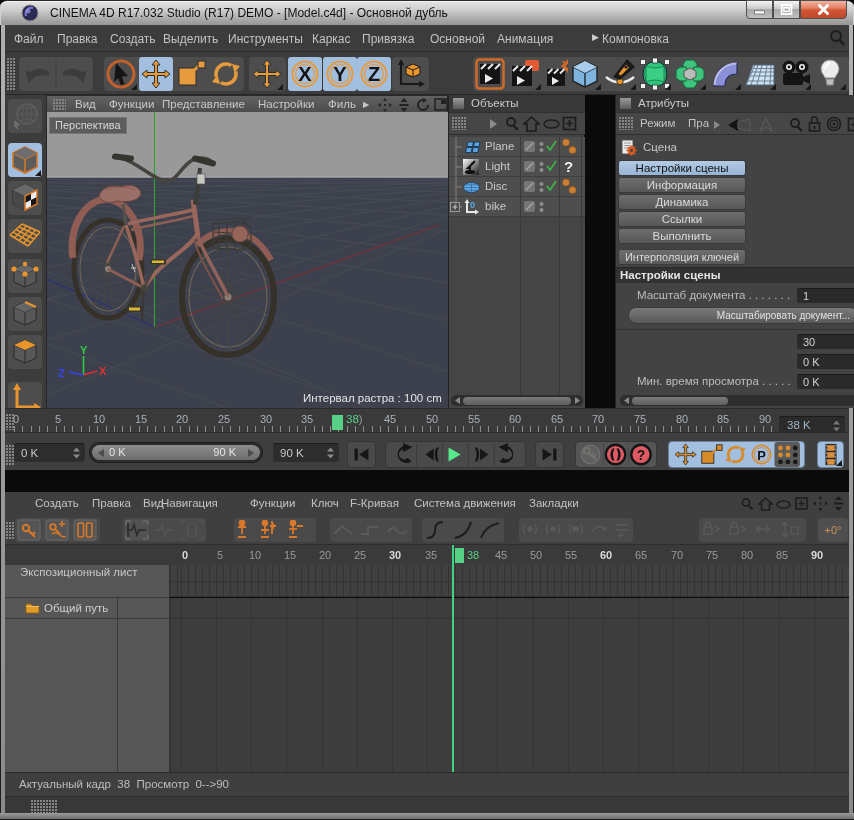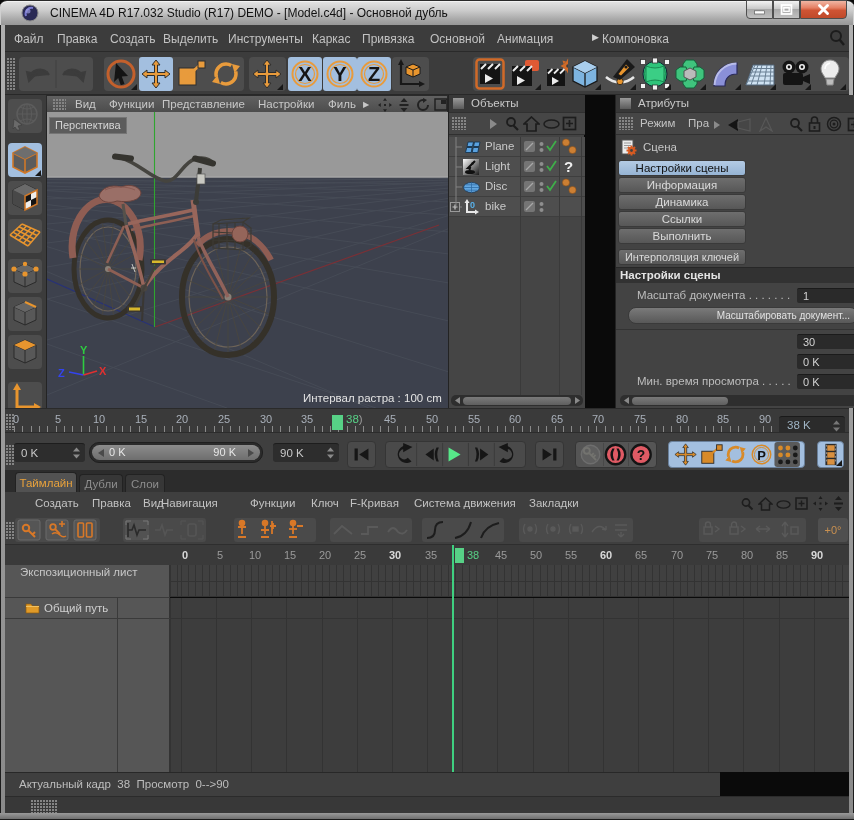--- a/index.html
+++ b/index.html
@@ -60,21 +60,21 @@
 .tab{position:absolute;top:4px;height:18px;border-radius:4px 4px 0 0;background:#373737;color:#8d8d8d;font-size:11.5px;text-align:center;padding-top:3px;border:1px solid #222;border-bottom:0;}
 .tab.on{background:#525252;color:#e8a23c;top:2px;height:20px;padding-top:4px;}
 #tlmenu{left:5px;top:492px;width:844px;height:24px;background:#3f3f3f;}
 #tlmenu span{position:absolute;top:5px;font-size:11.5px;color:#c2c2c2;}
 #tltool{left:5px;top:516px;width:844px;height:29px;background:#3f3f3f;border-bottom:1px solid #2e2e2e;}
 .tlgrp{position:absolute;top:2px;height:24px;background:#4a4a4a;border-radius:3px;}
 #tlruler{left:5px;top:545px;width:844px;height:20px;background:#3a3a3a;}
 #dopetop{left:170px;top:565px;width:679px;height:32px;background:#404040;background-image:repeating-linear-gradient(90deg,#333 0 1px,transparent 1px 7.03px);background-position:11px 0;border-bottom:1px solid #333;}
 #dopeleft{left:5px;top:545px;width:165px;height:227px;background:#565656;border-right:1px solid #333;}
 #dopegrid{left:170px;top:598px;width:679px;height:174px;background:#3d3d3d;background-image:repeating-linear-gradient(90deg,#333 0 1px,transparent 1px 35.15px);background-position:11px 0;}
-#status{left:5px;top:772px;width:715px;height:24px;background:#3f3f3f;border-top:1px solid #282828;color:#bdbdbd;font-size:11.5px;}
+#status{left:5px;top:772px;width:844px;height:24px;background:#3f3f3f;border-top:1px solid #282828;color:#bdbdbd;font-size:11.5px;}
 #botstrip{left:5px;top:796px;width:844px;height:17px;background:#383838;border-top:1px solid #2b2b2b;}
 .grip{background-image:radial-gradient(circle at 1px 1px,#9a9a9a 20%, #303030 45%, transparent 50%);background-size:3px 3px;}
 </style></head>
 <body>
 <div id="win">
   <div class="abs" id="title"></div>
   <div class="abs" id="titletxt">CINEMA 4D R17.032 Studio (R17) DEMO - [Model.c4d] - Основной дубль</div>
   <svg class="abs" style="left:21px;top:4px" width="18" height="18" viewBox="0 0 18 18">
       <circle cx="9" cy="9" r="8" fill="#2a2a55"></circle>
       <circle cx="9" cy="9" r="8" fill="none" stroke="#888" stroke-width="1"></circle>
@@ -987,25 +987,20 @@
             <rect x="18.2" y="3" width="1.3" height="2"></rect>
             <rect x="18.2" y="7" width="1.3" height="2"></rect>
             <rect x="18.2" y="11" width="1.3" height="2"></rect>
             <rect x="18.2" y="15" width="1.3" height="2"></rect>
             <rect x="18.2" y="19" width="1.3" height="2"></rect>
           </g>
         </svg>
       <div class="corner"></div>
     </div>
   </div>
-  <div class="abs" id="tabs">
-    <div class="tab on" style="left:10px;width:62px">Таймлайн</div>
-    <div class="tab" style="left:74px;width:44px">Дубли</div>
-    <div class="tab" style="left:120px;width:40px">Слои</div>
-  </div>
   <div class="abs" id="tlmenu">
     <span style="left:30px">Создать</span>
       <span style="left:87px">Правка</span>
       <span style="left:138px">Вид</span>
       <span style="left:156px">Навигация</span>
       <span style="left:245px">Функции</span>
       <span style="left:306px">Ключ</span>
       <span style="left:345px">F-Кривая</span>
       <span style="left:409px">Система движения</span>
       <span style="left:524px">Закладки</span>

